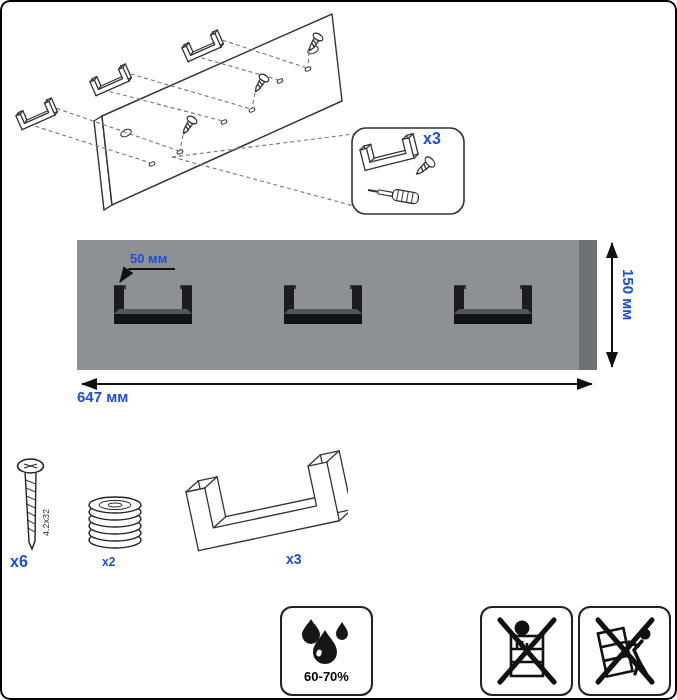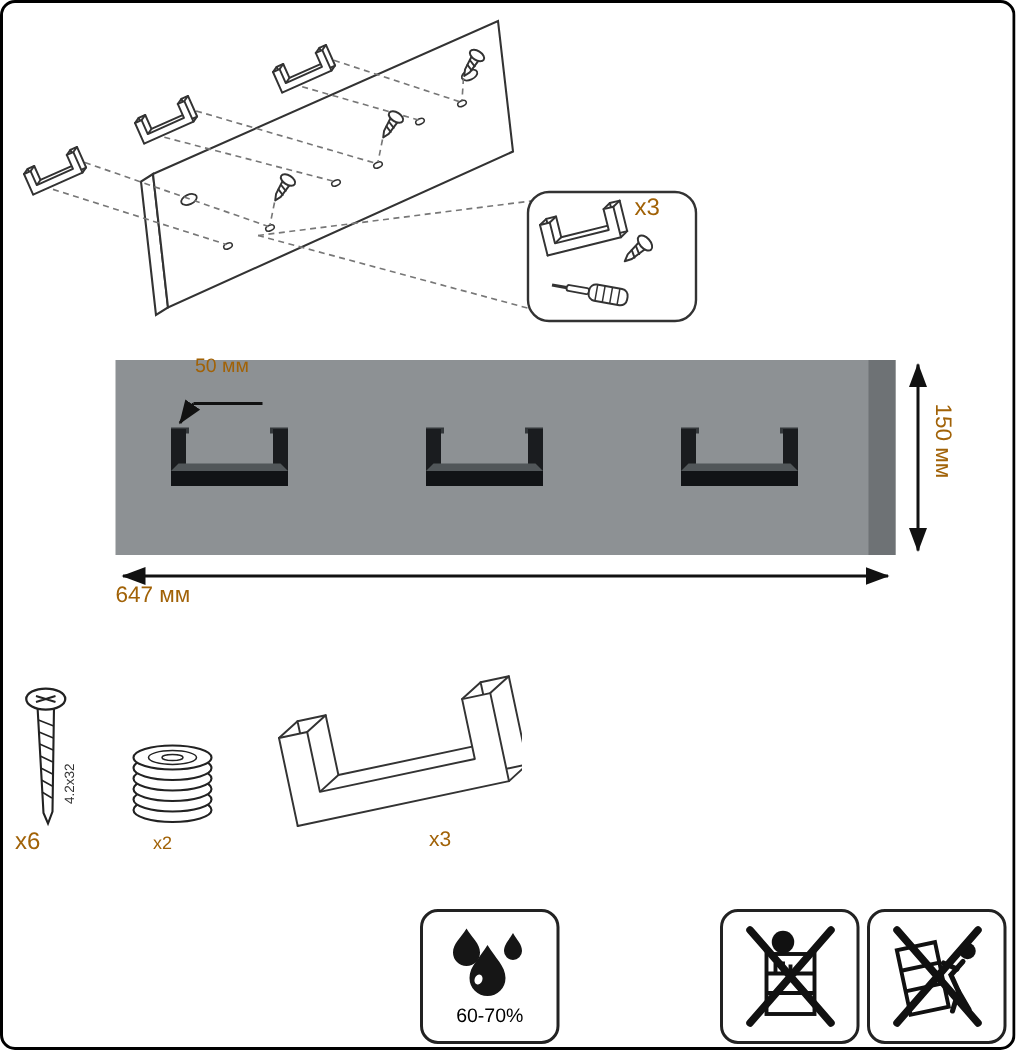--- a/index.html
+++ b/index.html
@@ -1,27 +1,27 @@
 <!DOCTYPE html>
 <html><head>
 <meta charset="utf-8">
 <style>
   html,body{margin:0;padding:0;background:#fff;}
   body{font-family:"Liberation Sans","DejaVu Sans",sans-serif;}
   .sheet{position:relative;width:677px;height:700px;background:#fff;border:2px solid #000;
          border-radius:10px;box-sizing:border-box;overflow:hidden;}
   .abs{position:absolute;}
-  .lbl{font-weight:400;color:#a16207;white-space:nowrap;}
+  .lbl{font-weight:700;color:#1d4ed8;white-space:nowrap;}
   .wl{stroke:#333;stroke-width:1.3;fill:none;vector-effect:non-scaling-stroke;
       stroke-linejoin:round;stroke-linecap:round;}
   .wlf{stroke:#333;stroke-width:1.3;fill:#fff;vector-effect:non-scaling-stroke;stroke-linejoin:round;}
   .care-box{position:absolute;width:93px;height:90px;border:2.5px solid #222;border-radius:12px;
             background:#fff;display:flex;flex-direction:column;align-items:center;
             justify-content:center;gap:1px;box-sizing:border-box;}
-  .care-label{font-weight:400;font-size:13px;color:#000;white-space:nowrap;}
+  .care-label{font-weight:700;font-size:13px;color:#000;white-space:nowrap;}
 </style>
 </head>
 <body>
 
 <svg width="0" height="0" style="position:absolute" aria-hidden="true">
   <defs>
     <g id="uhook-wire">
       <path class="wlf" d="M12,-7 h16 v34 h88 v-34 h16 v50 h-120 Z"></path>
       <path class="wl" d="M0,0 L12,-7 M16,0 L28,-7 M104,0 L116,-7 M120,0 L132,-7 M120,50 L132,43 M0,50 L12,43 M16,34 L28,27 M104,34 L116,27"></path>
       <path class="wlf" d="M0,0 h16 v34 h88 v-34 h16 v50 h-120 Z"></path>
@@ -102,21 +102,21 @@
       </marker>
     </defs>
     <use href="#fhook" transform="translate(37,46)"></use>
     <use href="#fhook" transform="translate(207,46)"></use>
     <use href="#fhook" transform="translate(377,46)"></use>
     <g>
       <path d="M52,29 H98" stroke="#111" stroke-width="2"></path>
       <path d="M52,29 L43,42" stroke="#111" stroke-width="2" marker-end="url(#arrH)"></path>
     </g>
   </svg>
-  <span class="abs lbl" style="left:128px;top:234px;font-size:13px">50 мм</span>
+  <span class="abs lbl" style="left:128px;top:249px;font-size:13px">50 мм</span>
 
   <svg class="abs" style="left:600px;top:236px" width="30" height="134" viewBox="0 0 30 134">
     <defs>
       <marker id="arrR" markerWidth="10" markerHeight="8" refX="7.5" refY="3" orient="auto-start-reverse">
         <path d="M0,0 L8,3 L0,6 Z" fill="#111"></path>
       </marker>
     </defs>
     <path d="M10,5 L10,129" stroke="#111" stroke-width="2" marker-start="url(#arrR)" marker-end="url(#arrR)"></path>
   </svg>
   <span class="abs lbl" style="left:618px;top:267px;font-size:15px;writing-mode:vertical-rl;">150 мм</span>

